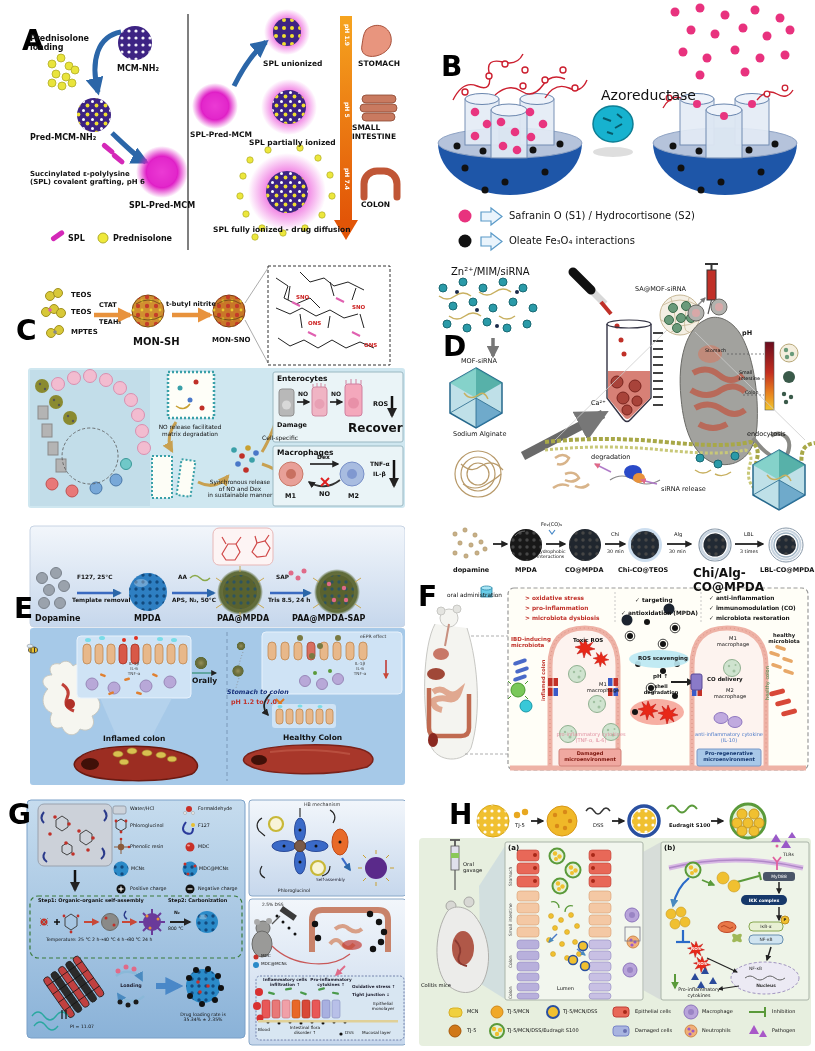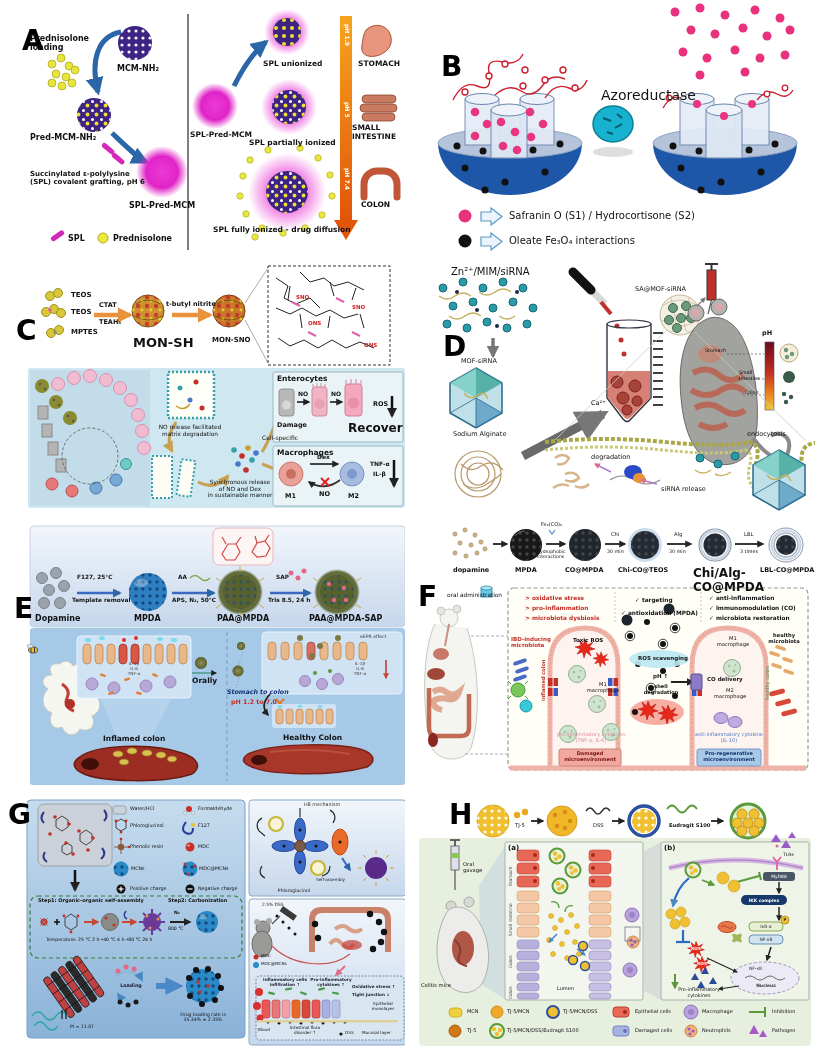--- a/index.html
+++ b/index.html
@@ -516,21 +516,21 @@
           <circle cx="352" cy="216" r="5" fill="#8098d0"></circle>
 <line x1="394" y1="202" x2="394" y2="228" stroke="#111" stroke-width="2.5" marker-end="url(#mK)"></line>
         </g>
 </svg>
 <div class="pl" style="left:16px;top:56px">C</div>
 <div class="t b" style="left:71px;top:33px;font-size:7px">TEOS</div>
 <div class="t b" style="left:71px;top:50px;font-size:7px">TEOS</div>
 <div class="t b" style="left:71px;top:70px;font-size:7px">MPTES</div>
 <div class="t b" style="left:99px;top:44px;font-size:6.5px">CTAT</div>
 <div class="t b" style="left:99px;top:61px;font-size:6.5px">TEAH₃</div>
-<div class="t b" style="left:133px;top:78px;font-size:13px">MON-SH</div>
+<div class="t b" style="left:133px;top:78px;font-size:10px">MON-SH</div>
 <div class="t b" style="left:166px;top:43px;font-size:6.5px">t-butyl nitrite</div>
 <div class="t b" style="left:212px;top:78px;font-size:7px">MON-SNO</div>
 <div class="t b" style="left:296px;top:36px;font-size:5.5px;color:#cc2020">SNO</div>
 <div class="t b" style="left:352px;top:46px;font-size:5.5px;color:#cc2020">SNO</div>
 <div class="t b" style="left:308px;top:62px;font-size:5.5px;color:#cc2020">ONS</div>
 <div class="t b" style="left:364px;top:84px;font-size:5.5px;color:#cc2020">ONS</div>
 <div class="t c" style="left:190px;top:166px;font-size:5.8px">NO release facilitated
 matrix degradation</div>
 <div class="t" style="left:262px;top:177px;font-size:6px">Cell-specific</div>
 <div class="t c" style="left:240px;top:221px;font-size:5.8px">Synchronous release
@@ -706,21 +706,21 @@
         </g>
 <line x1="262" y1="72" x2="150" y2="182" stroke="#ccc" stroke-width="0.8"></line>
         <line x1="290" y1="74" x2="400" y2="182" stroke="#ccc" stroke-width="0.8"></line>
 </svg>
 <div class="pl" style="left:38px;top:72px">D</div>
 <div class="t" style="left:46px;top:8px;font-size:10px">Zn²⁺/MIM/siRNA</div>
 <div class="t" style="left:56px;top:100px;font-size:6.5px">MOF-siRNA</div>
 <div class="t" style="left:48px;top:173px;font-size:6.5px">Sodium Alginate</div>
 <div class="t" style="left:186px;top:142px;font-size:6.5px">Ca²⁺</div>
 <div class="t" style="left:230px;top:28px;font-size:6.5px">SA@MOF-siRNA</div>
-<div class="t b" style="left:357px;top:72px;font-size:6.5px">pH</div>
+<div class="t b" style="left:337px;top:72px;font-size:6.5px">pH</div>
 <div class="t" style="left:300px;top:90px;font-size:4.8px">Stomach</div>
 <div class="t" style="left:334px;top:112px;font-size:4.8px">Small
 Intestine</div>
 <div class="t" style="left:340px;top:132px;font-size:4.8px">Colon</div>
 <div class="t" style="left:342px;top:173px;font-size:6.5px">endocytosis</div>
 <div class="t" style="left:186px;top:196px;font-size:6.5px">degradation</div>
 <div class="t" style="left:256px;top:228px;font-size:6.5px">siRNA release</div>
 </section>
 
 <section class="panel" style="left:0;top:516px;width:405px;height:278px">
@@ -916,21 +916,21 @@
 <div class="pl" style="left:14px;top:76px">E</div>
 <div class="t b" style="left:35px;top:98px;font-size:8px">Dopamine</div>
 <div class="t b" style="left:77px;top:58px;font-size:5.8px">F127, 25°C</div>
 <div class="t b" style="left:72px;top:81px;font-size:5.8px">Template removal</div>
 <div class="t b" style="left:134px;top:98px;font-size:8px">MPDA</div>
 <div class="t b" style="left:178px;top:58px;font-size:5.8px">AA</div>
 <div class="t b" style="left:172px;top:81px;font-size:5.8px">APS, N₂, 50°C</div>
 <div class="t b" style="left:217px;top:98px;font-size:8px">PAA@MPDA</div>
 <div class="t b" style="left:276px;top:58px;font-size:5.8px">SAP</div>
 <div class="t b" style="left:268px;top:81px;font-size:5.8px">Tris 8.5, 24 h</div>
-<div class="t b" style="left:309px;top:98px;font-size:8px">PAA@MPDA-SAP</div>
+<div class="t b" style="left:292px;top:98px;font-size:8px">PAA@MPDA-SAP</div>
 <div class="t c" style="left:134px;top:146px;font-size:4.2px;color:#444">IL-1β
 IL-6
 TNF-α</div>
 <div class="t b" style="left:103px;top:219px;font-size:7.5px">Inflamed colon</div>
 <div class="t b" style="left:192px;top:161px;font-size:7.5px">Orally</div>
 <div class="t b i" style="left:227px;top:172px;font-size:6.3px;color:#16307a">Stomach to colon</div>
 <div class="t b" style="left:231px;top:182px;font-size:6.3px;color:#c03028">pH 1.2 to 7.0</div>
 <div class="t" style="left:360px;top:118px;font-size:4.6px;color:#333">eEPR effect</div>
 <div class="t c" style="left:360px;top:146px;font-size:4.2px;color:#444">IL-1β
 IL-6

